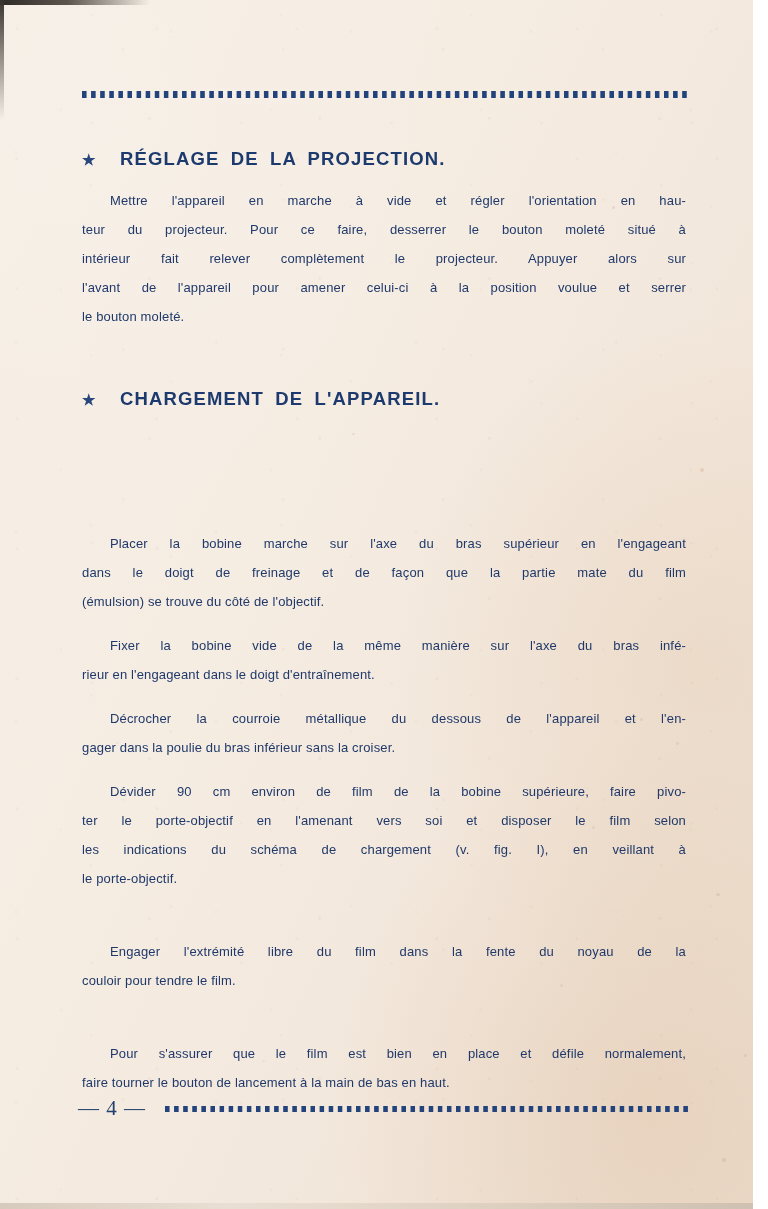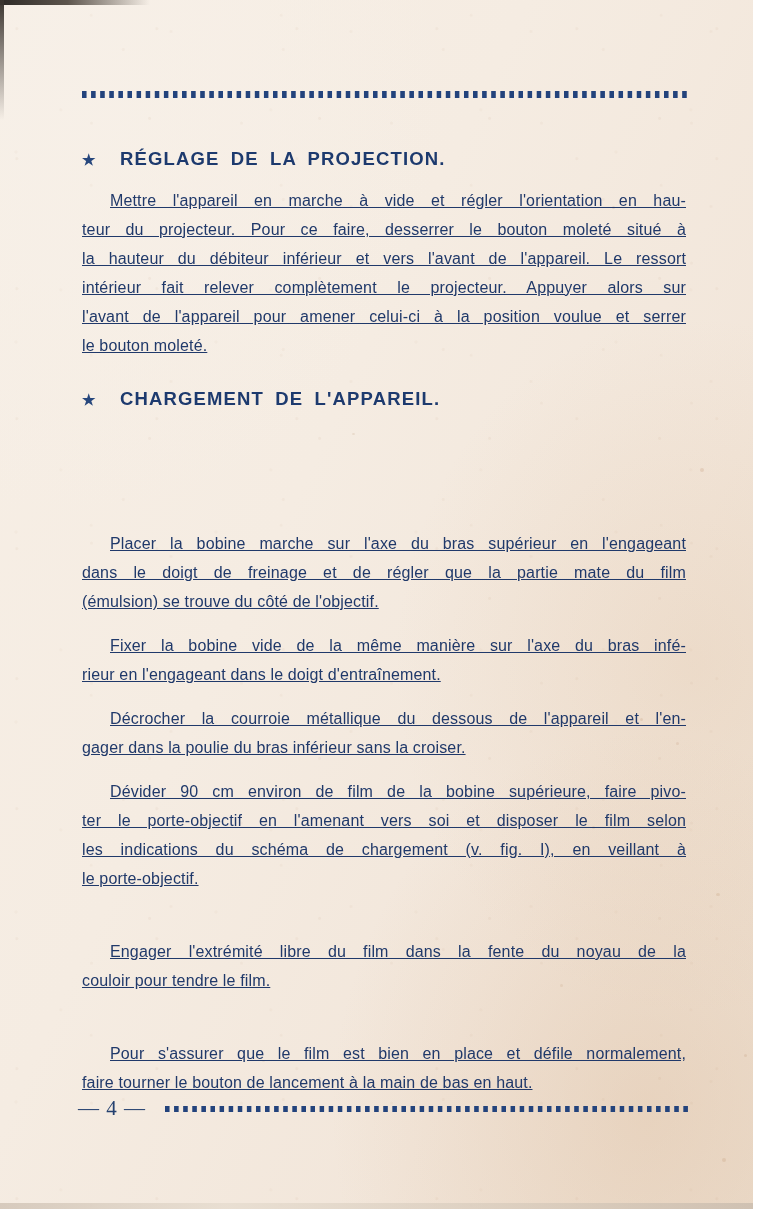--- a/index.html
+++ b/index.html
@@ -93,26 +93,25 @@
     font-size: 15px;
     line-height: 1;
     color: #27477d;
   }
 
   
   .para { position: absolute; left: 82px; width: 604px; }
   .line {
     display: block;
     height: 29px;
-    font-size: 16px;
+    font-size: 13px;
     line-height: 29px;
     letter-spacing: .15px;
     color: #20396a;
     white-space: nowrap;
-    text-decoration: underline;
   }
   .line.j {
     white-space: normal;
     text-align: justify;
     text-align-last: justify;
   }
   .indent { padding-left: 28px; }
 
   
   #folio {
@@ -153,35 +152,34 @@
   <div class="rule" id="rule-top"></div>
 
   <div class="heading" style="top:148px;">
     <span class="star" style="position:static;">★</span>
     <span style="display:inline-block;width:12px;"></span><span>RÉGLAGE DE LA PROJECTION.</span>
   </div>
 
   <div class="para" style="top:186px;">
     <span class="line j indent">Mettre l'appareil en marche à vide et régler l'orientation en hau-</span>
     <span class="line j">teur du projecteur. Pour ce faire, desserrer le bouton moleté situé à</span>
-    <span class="line j">la hauteur du débiteur inférieur et vers l'avant de l'appareil. Le ressort</span>
     <span class="line j">intérieur fait relever complètement le projecteur. Appuyer alors sur</span>
     <span class="line j">l'avant de l'appareil pour amener celui-ci à la position voulue et serrer</span>
     <span class="line">le bouton moleté.</span>
   </div>
 
   <div class="heading" style="top:388px;">
     <span class="star" style="position:static;">★</span>
     <span style="display:inline-block;width:12px;"></span><span>CHARGEMENT DE L'APPAREIL.</span>
   </div>
 
 
   <div class="para" style="top:529px;">
     <span class="line j indent">Placer la bobine marche sur l'axe du bras supérieur en l'engageant</span>
-    <span class="line j">dans le doigt de freinage et de régler que la partie mate du film</span>
+    <span class="line j">dans le doigt de freinage et de façon que la partie mate du film</span>
     <span class="line">(émulsion) se trouve du côté de l'objectif.</span>
   </div>
 
   <div class="para" style="top:631px;">
     <span class="line j indent">Fixer la bobine vide de la même manière sur l'axe du bras infé-</span>
     <span class="line">rieur en l'engageant dans le doigt d'entraînement.</span>
   </div>
 
   <div class="para" style="top:704px;">
     <span class="line j indent">Décrocher la courroie métallique du dessous de l'appareil et l'en-</span>

